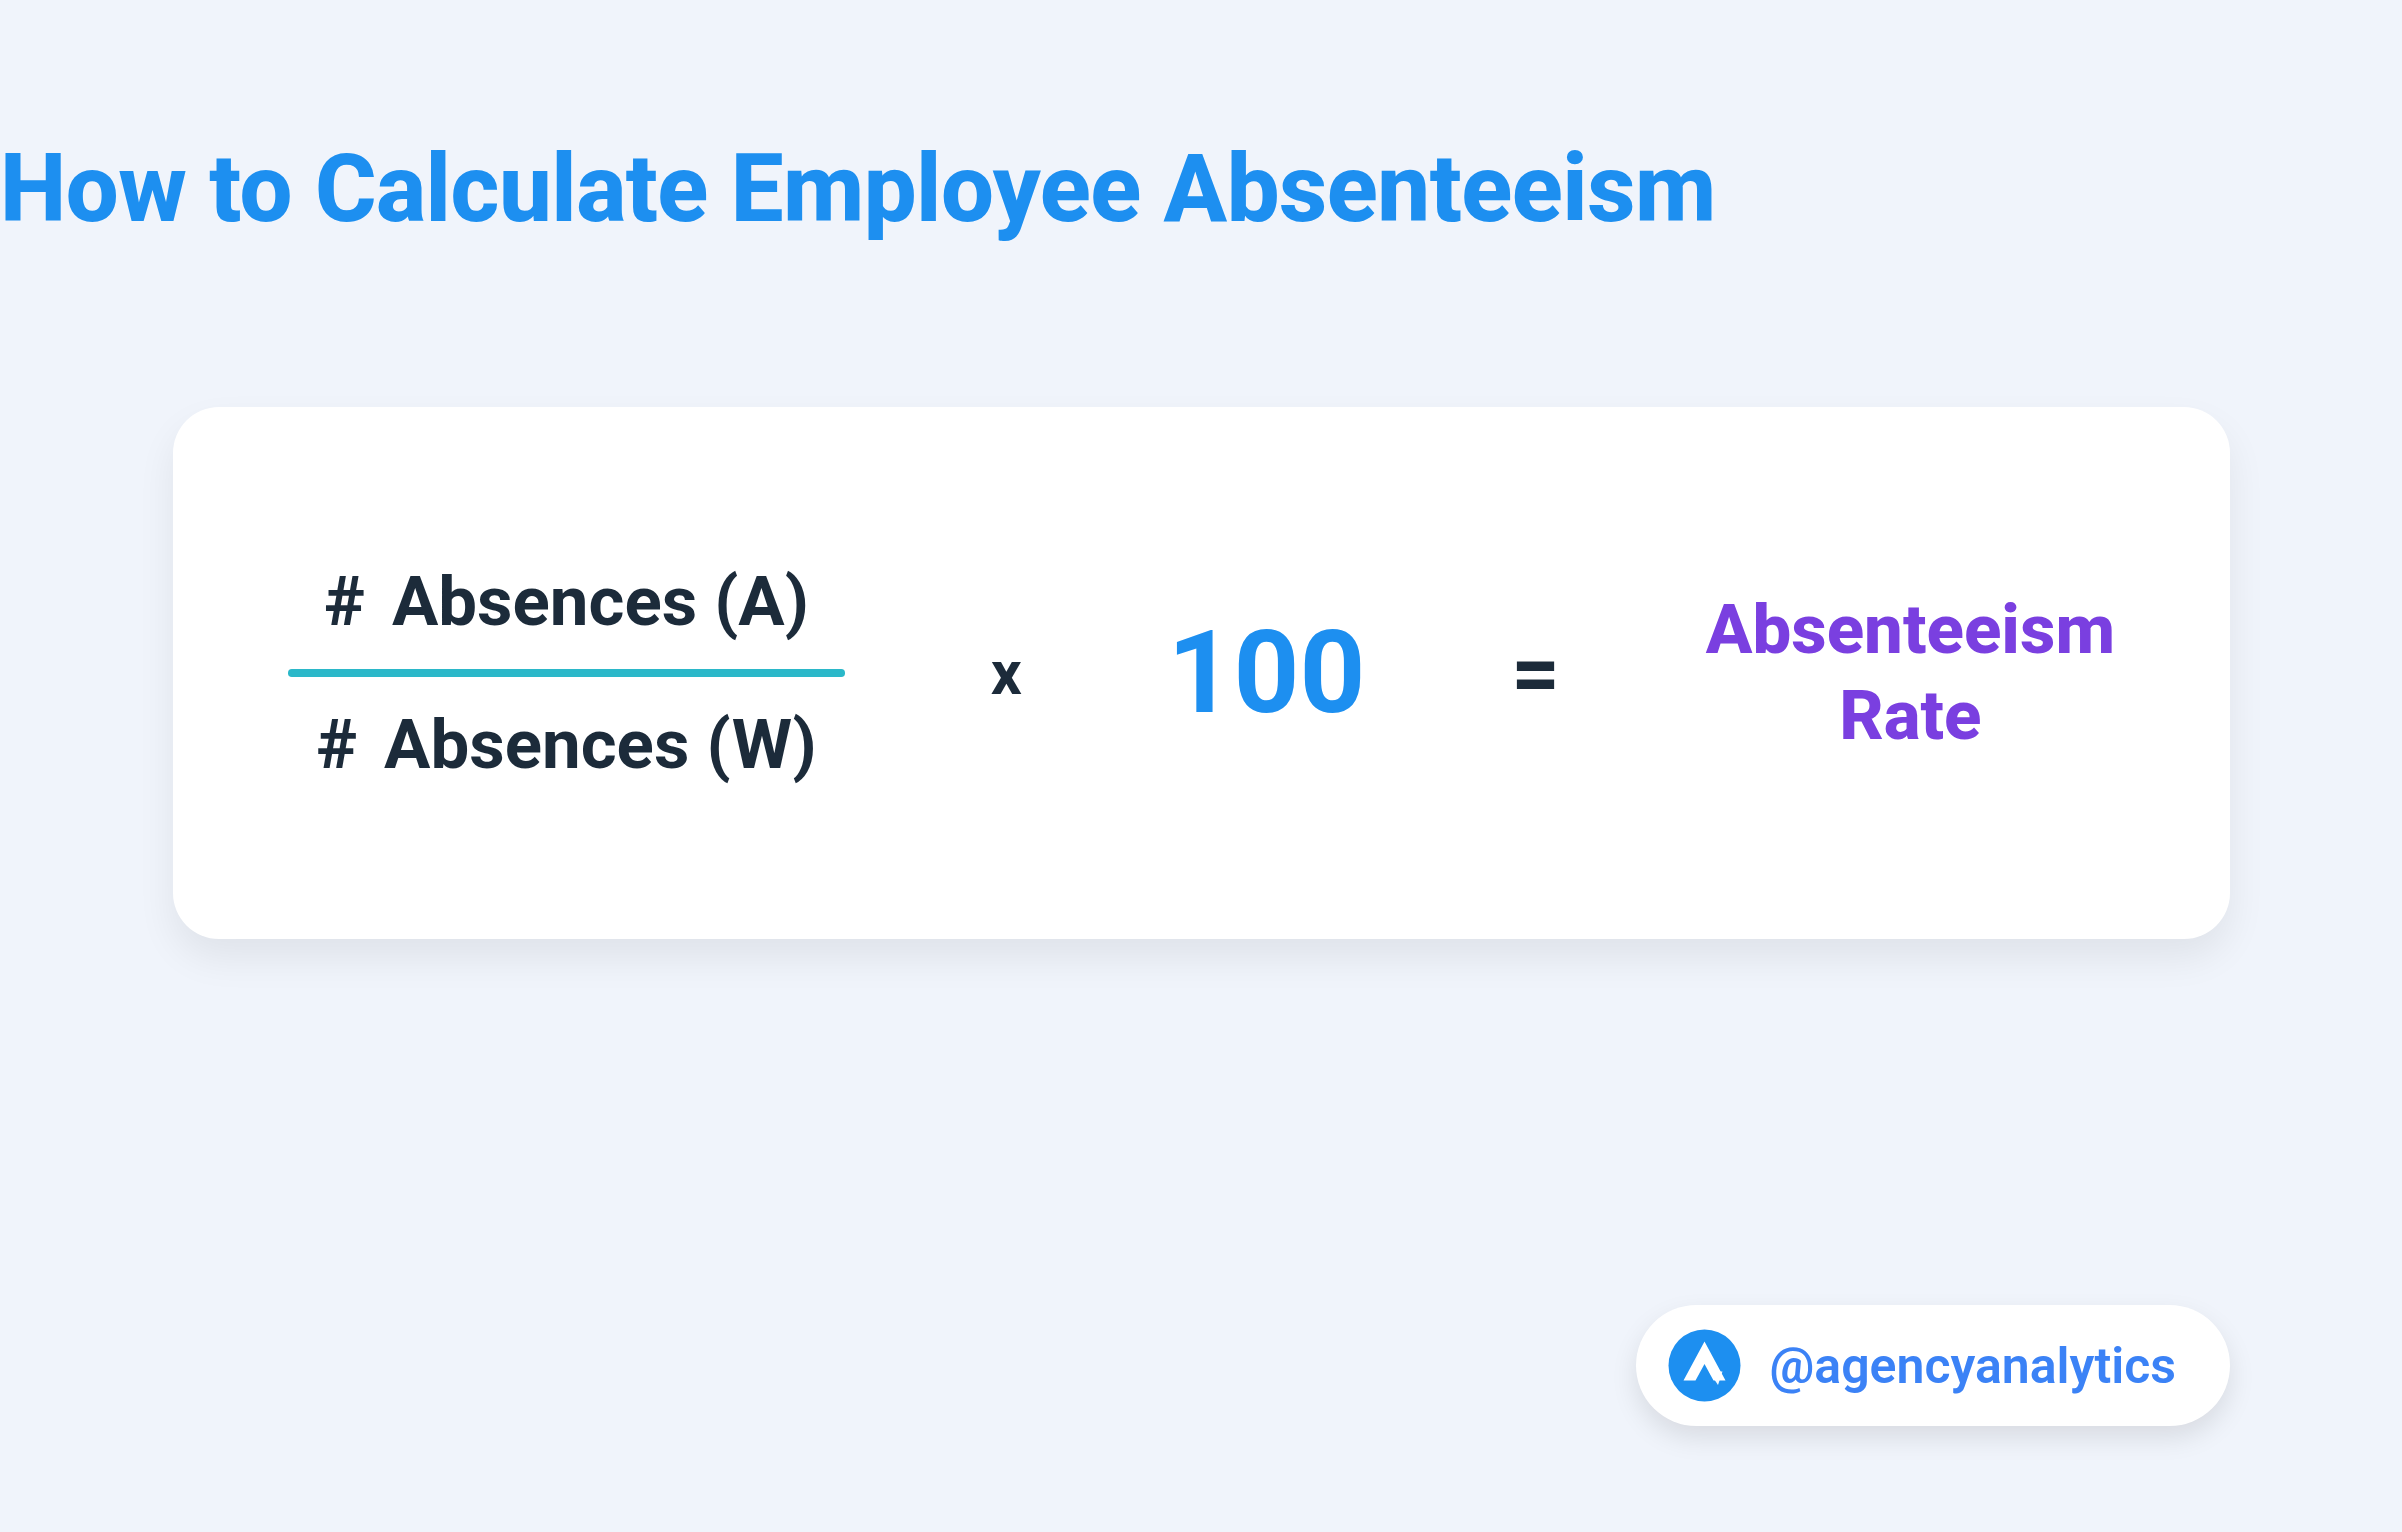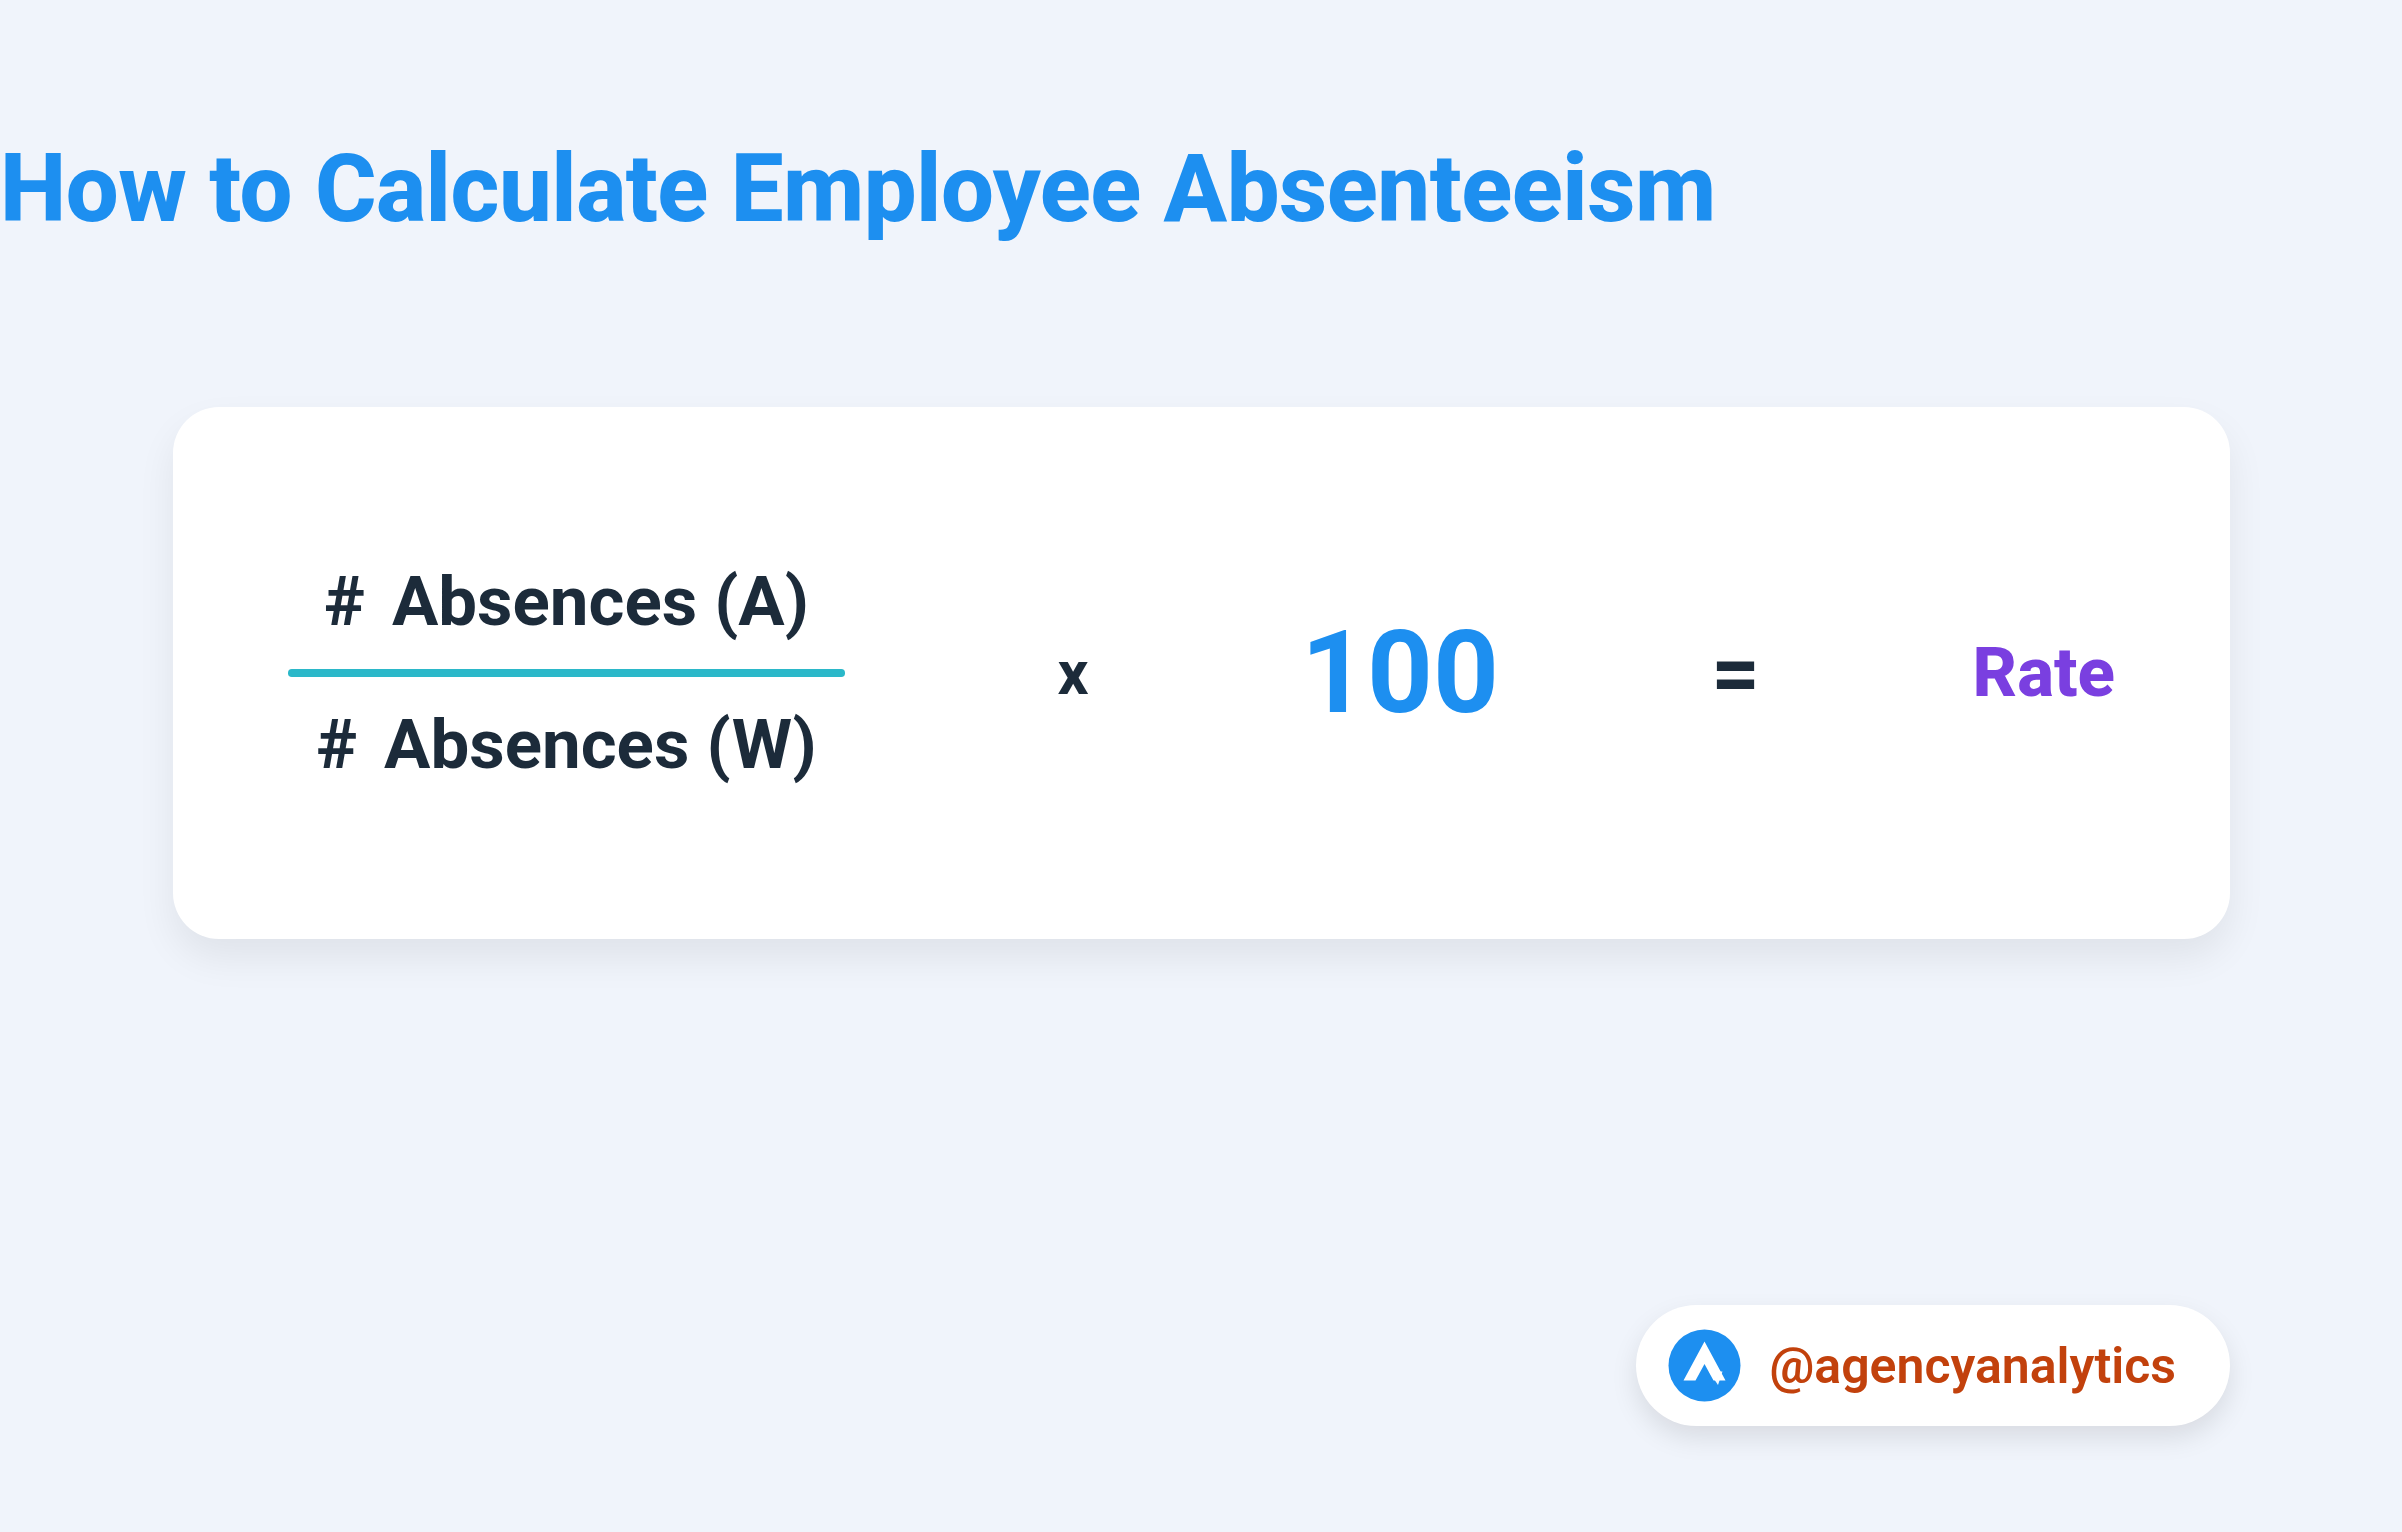--- a/index.html
+++ b/index.html
@@ -81,21 +81,21 @@
     bottom: 106px;
     background: #ffffff;
     border-radius: 9606px;
     box-shadow: 0 11.5px 27px rgba(0,0,0,0.1);
     display: flex;
     align-items: center;
     gap: 27px;
     padding: 23px 54px 23px 31px;
   }
   .badge .handle {
-    color: #c2410c;
+    color: #3b82f6;
     font-size: 50px;
     font-weight: 600;
   }
   .logo {
     width: 75px;
     height: 75px;
     position: relative;
   }
 </style>
 </head>
@@ -116,20 +116,21 @@
     </div>
   </div>
 
   <div class="mult">x</div>
 
   <div class="hundred">100</div>
 
   <div class="equals">=</div>
 
   <div class="result">
+    <div>Absenteeism</div>
     <div>Rate</div>
   </div>
 </div>
 
 <div class="badge">
   <div class="logo">
     <svg viewBox="0 0 100 100" width="75" height="75">
       <circle cx="50" cy="50" r="48" fill="#1d8ff0"></circle>
       <path d="M 50 18 L 78 70 L 62 70 L 50 48 L 38 70 L 22 70 Z" fill="#ffffff"></path>
       <path d="M 56 58 L 74 58 L 68 76 Z" fill="#ffffff" opacity="0.95"></path>

